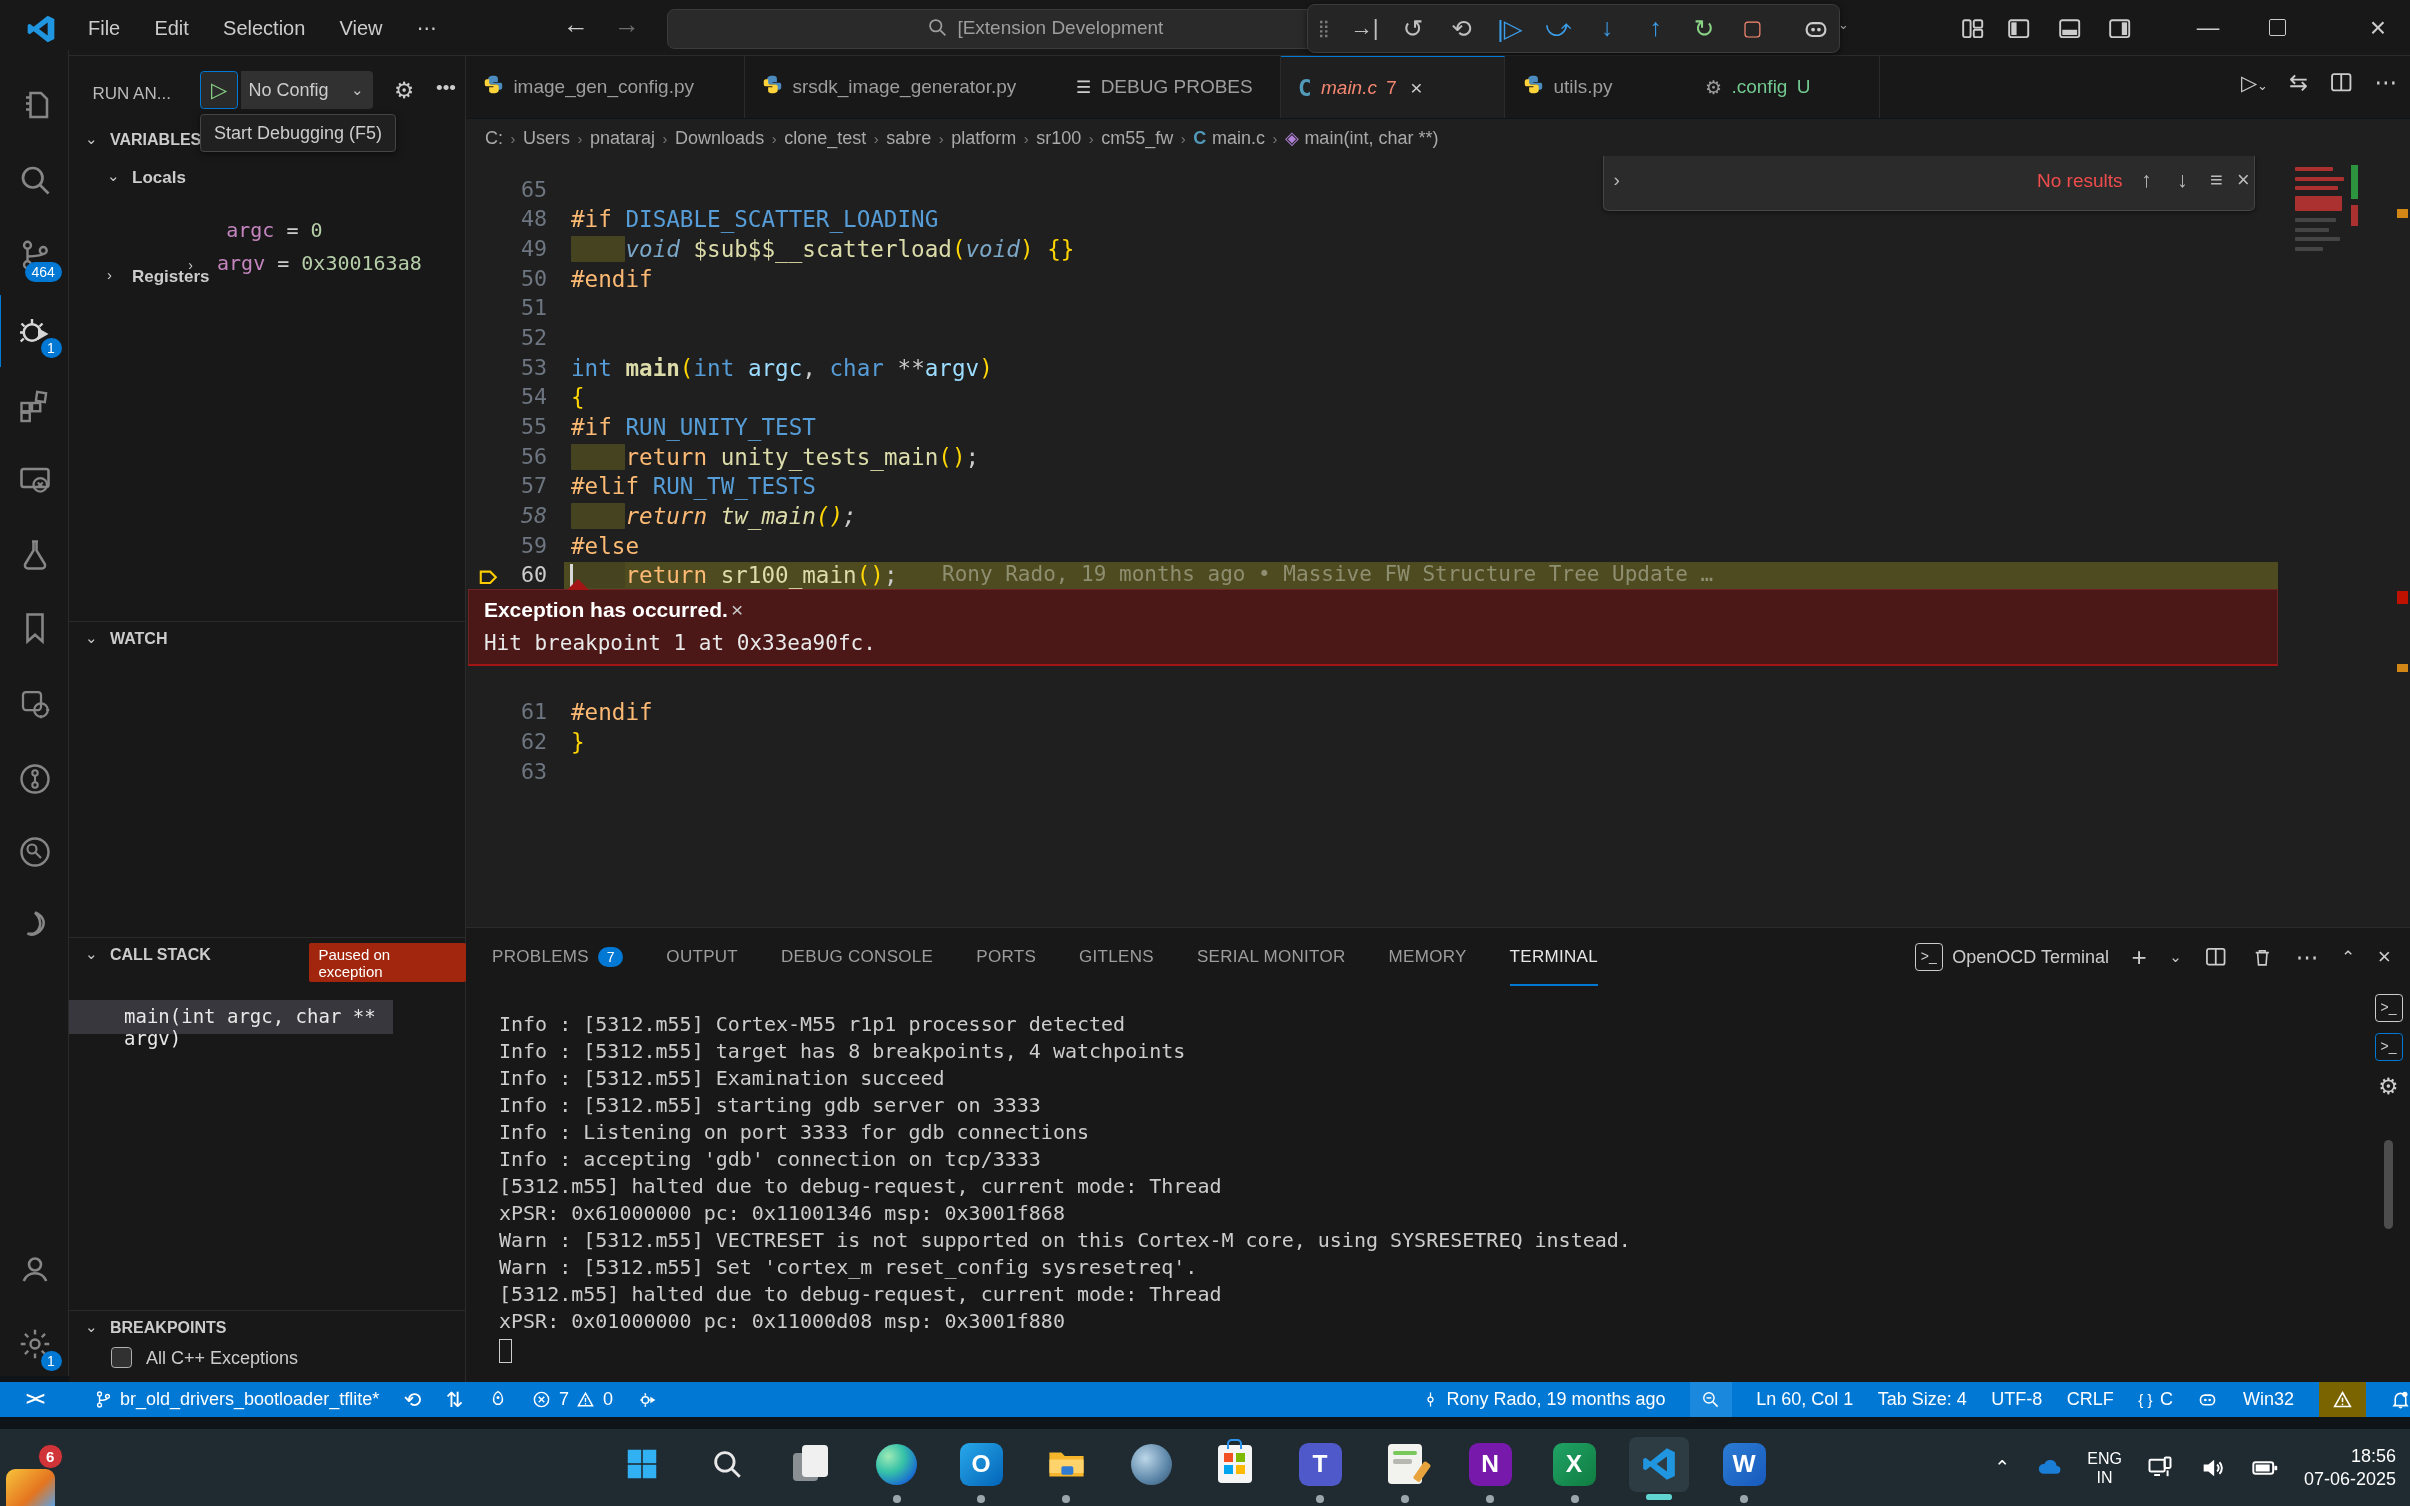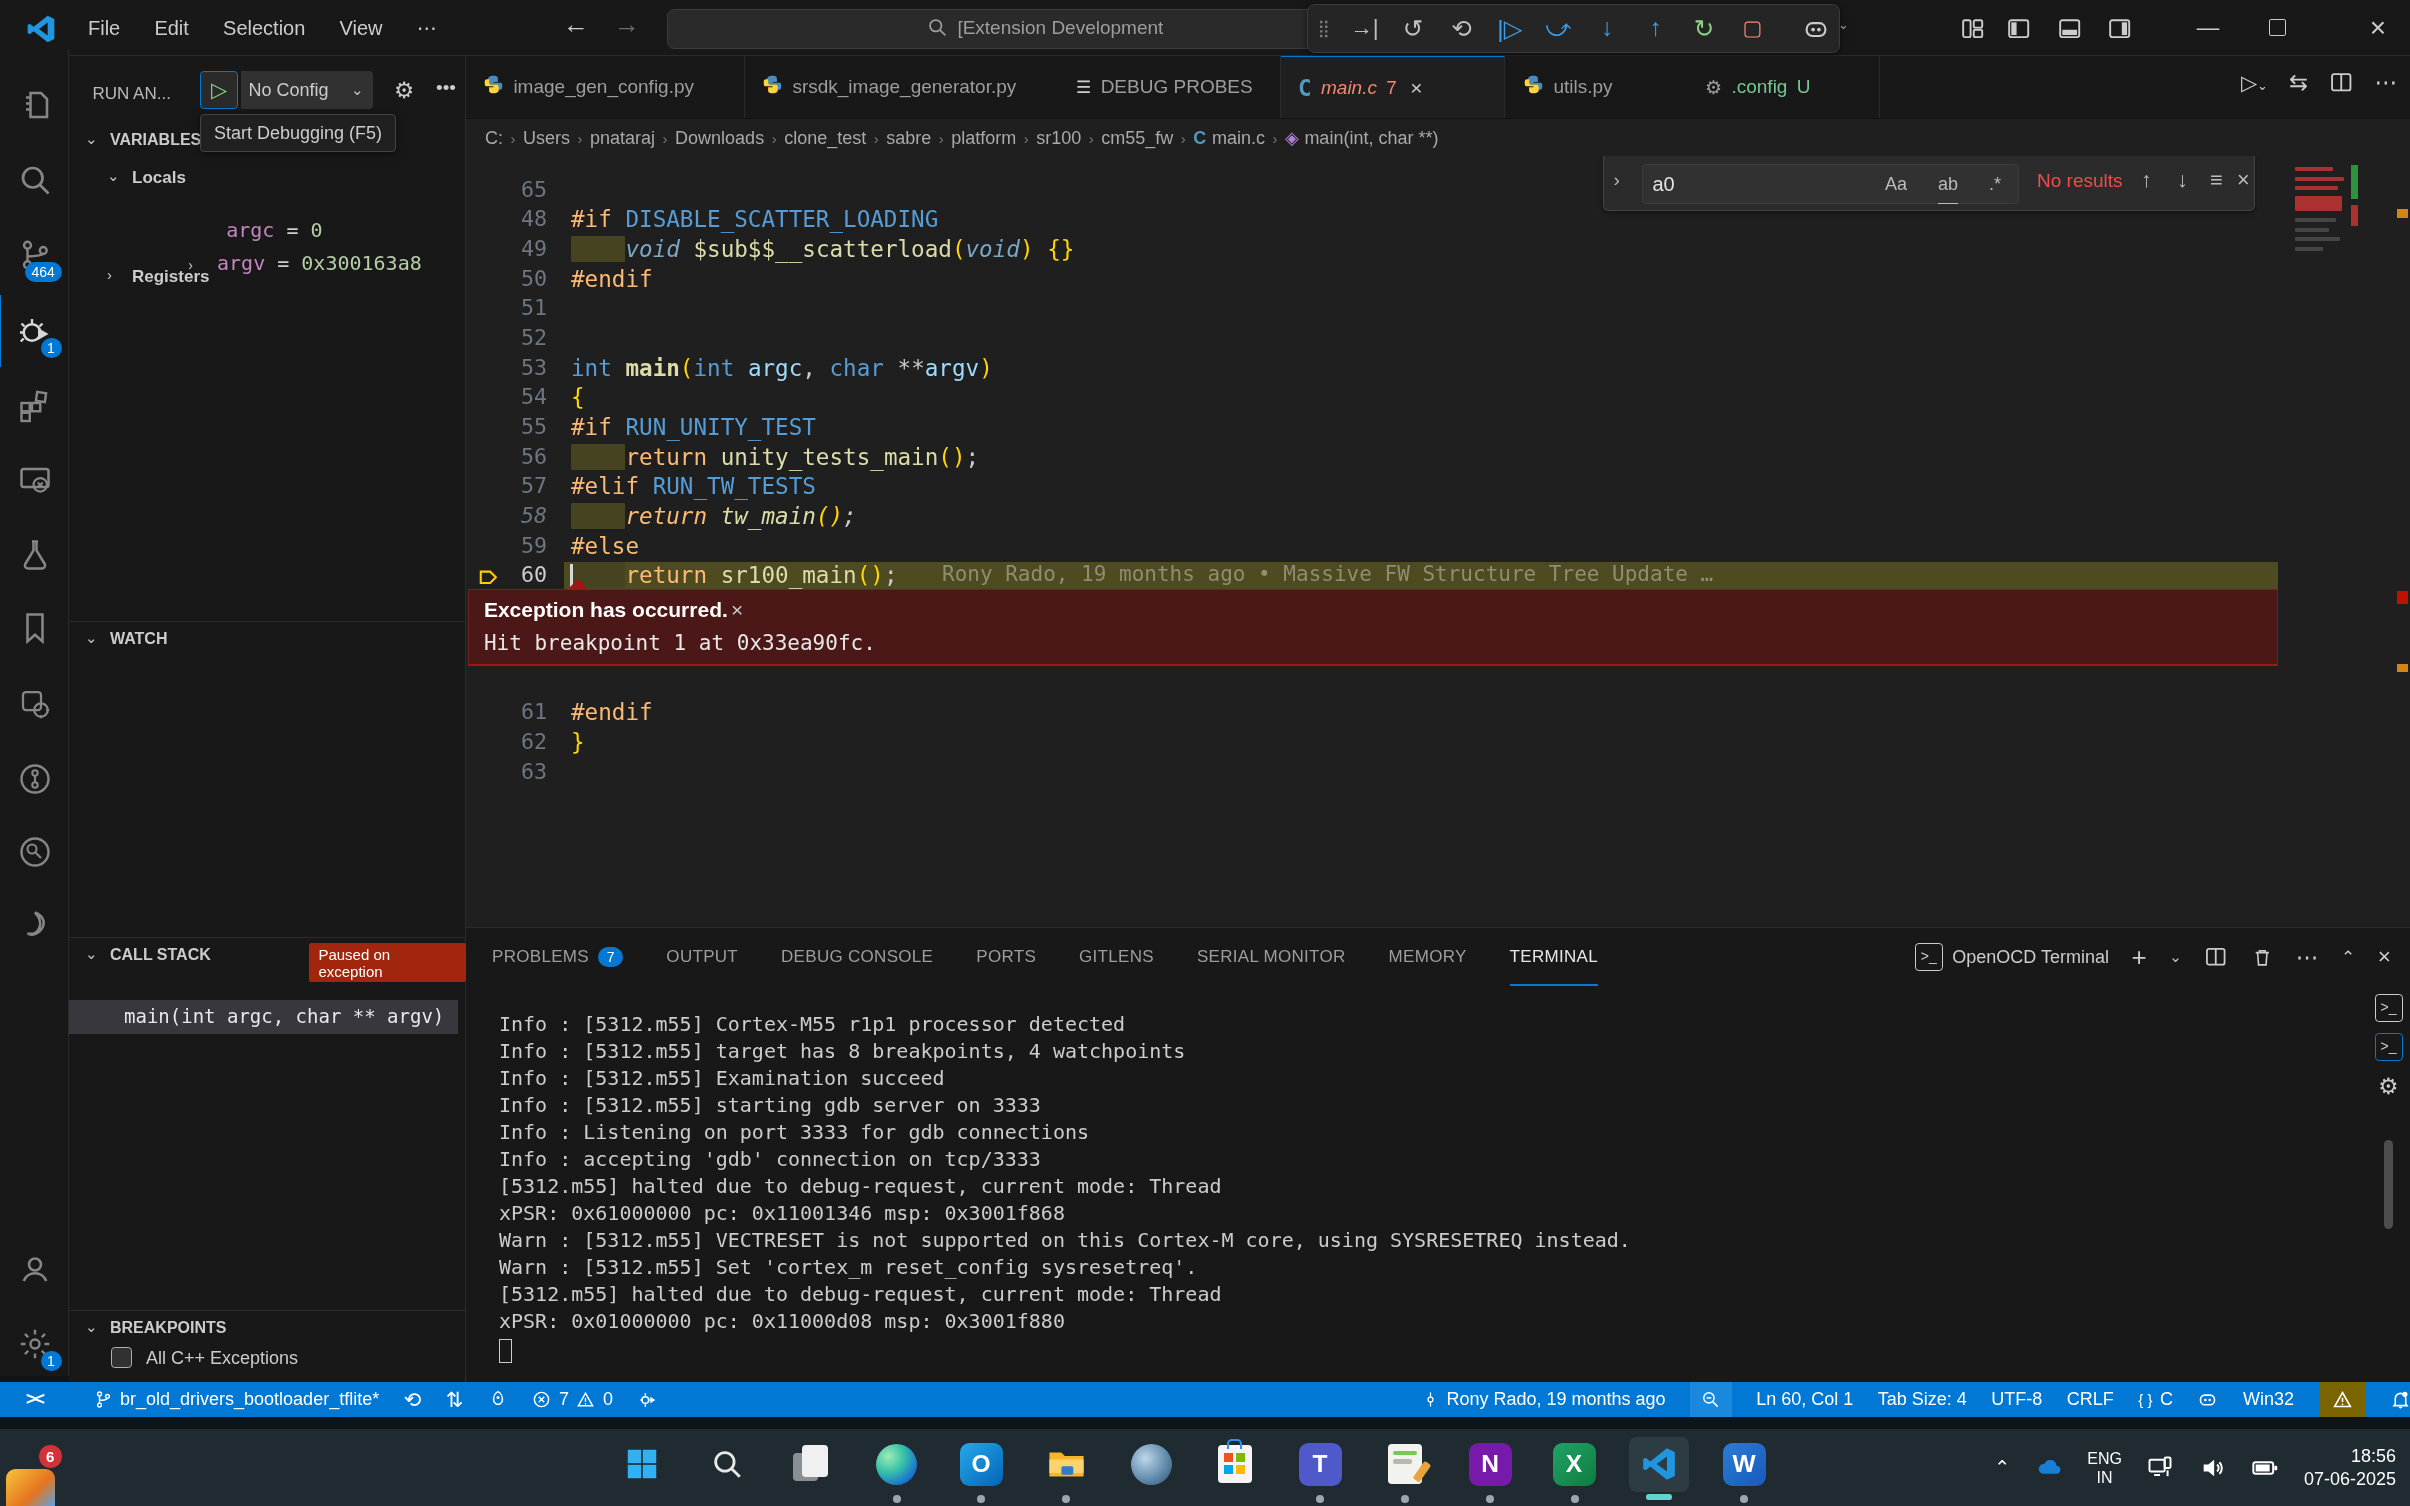--- a/index.html
+++ b/index.html
@@ -36,21 +36,21 @@
   .side-icon { color:#cccccc; font-size:22.6px; top:21px; }
   #tooltip { left:131px; top:58px; height:38px; background:#202020; border:0.9px solid #454545; border-radius:3.8px; color:#cccccc; font-size:18px; line-height:36px; padding:0 13px; z-index:50; box-shadow:0 1.9px 7.5px rgba(0,0,0,.5); white-space:nowrap; }
   .section-header { position:absolute; left:0; width:397px; height:32px; font-size:16px; font-weight:bold; color:#cccccc; }
   .section-header .chev { position:absolute; left:16px; top:5.6px; font-size:15px; font-weight:normal; color:#cccccc; }
   .section-header .lbl { position:absolute; left:41px; top:6.6px; }
   .tree-row { position:absolute; font-family:"DejaVu Sans Mono", monospace; font-size:20px; white-space:pre; }
   .var-name { color:#c586c0; } .var-eq { color:#cccccc; } .var-val { color:#b5cea8; }
   .tree-chev { color:#cccccc; font-size:14px; font-family:"Liberation Sans",sans-serif; }
   .sect-border { position:absolute; left:0; width:397px; border-top:0.9px solid #2b2b2b; }
   #paused-badge { position:absolute; left:240px; top:3.8px; background:#a1260d; color:#fff; font-size:15px; font-weight:normal; padding:2.8px 9.4px; border-radius:1.9px; }
-  #stack-frame { position:absolute; left:0; top:944px; width:389px; height:34px; background:#37373d; }
+  #stack-frame { position:absolute; left:0; top:944px; width:324px; height:34px; background:#37373d; }
   #stack-frame span { position:absolute; left:55px; top:4.7px; font-family:"DejaVu Sans Mono",monospace; font-size:19px; color:#e8e8e8; }
   #bp-checkbox { position:absolute; left:42px; top:2.8px; width:21px; height:21px; border:0.9px solid #b0b0b0; border-radius:3.8px; background:#313131; }
   #bp-label { position:absolute; left:77px; top:3.8px; font-size:18px; font-weight:normal; }
 
   
   #tabbar { left:466px; top:56px; width:1944px; height:62px; background:#181818; }
   .tab { position:absolute; top:0; height:62px; background:#181818; border-right:0.9px solid #2b2b2b; color:#9d9d9d; font-size:19px; display:flex; align-items:center; gap:9.4px; padding:0 17px; white-space:nowrap; }
   .tab.active { background:#1f1f1f; color:#e7e7e7; border-top:1.9px solid #0078d4; }
   .tab .close { font-size:21px; color:#cccccc; margin-left:3.8px; }
   .tab .err-count { color:#f48771; }
@@ -423,26 +423,20 @@
       <span>cm55_fw</span>
       <span class="bc-sep">›</span>
       <span><span class="bc-icon" style="color:#519aba;font-weight:bold;">C</span>main.c</span>
       <span class="bc-sep">›</span>
       <span><span class="bc-icon" style="color:#b180d7;">◈</span>main(int, char **)</span>
     </div>
 
   <div id="editor" class="abs">
     <div id="find-widget">
       <span class="find-ico" style="left:9.4px;top:13px;font-size:19px;">›</span>
-      <div id="find-input">
-        <span>a0</span>
-        <span class="find-opt" style="right:111px;top:0;">Aa</span>
-        <span class="find-opt" style="right:60px;top:0;border-bottom:1.9px solid #bbb;">ab</span>
-        <span class="find-opt" style="right:17px;top:0;">.*</span>
-      </div>
       <span id="find-results">No results</span>
       <span class="find-ico" style="left:537px;">↑</span>
       <span class="find-ico" style="left:573px;">↓</span>
       <span class="find-ico" style="left:606px;">≡</span>
       <span class="find-ico" style="left:633px;">×</span>
     </div>
 
     <div id="code-lines">
         <div class="code-line" style="top: 21px;"><span class="line-no">65</span><span class="code-text"></span></div>
         <div class="code-line" style="top: 50px;"><span class="line-no">48</span><span class="code-text"><span class="tk-pp">#if </span><span class="tk-macro">DISABLE_SCATTER_LOADING</span></span></div>

